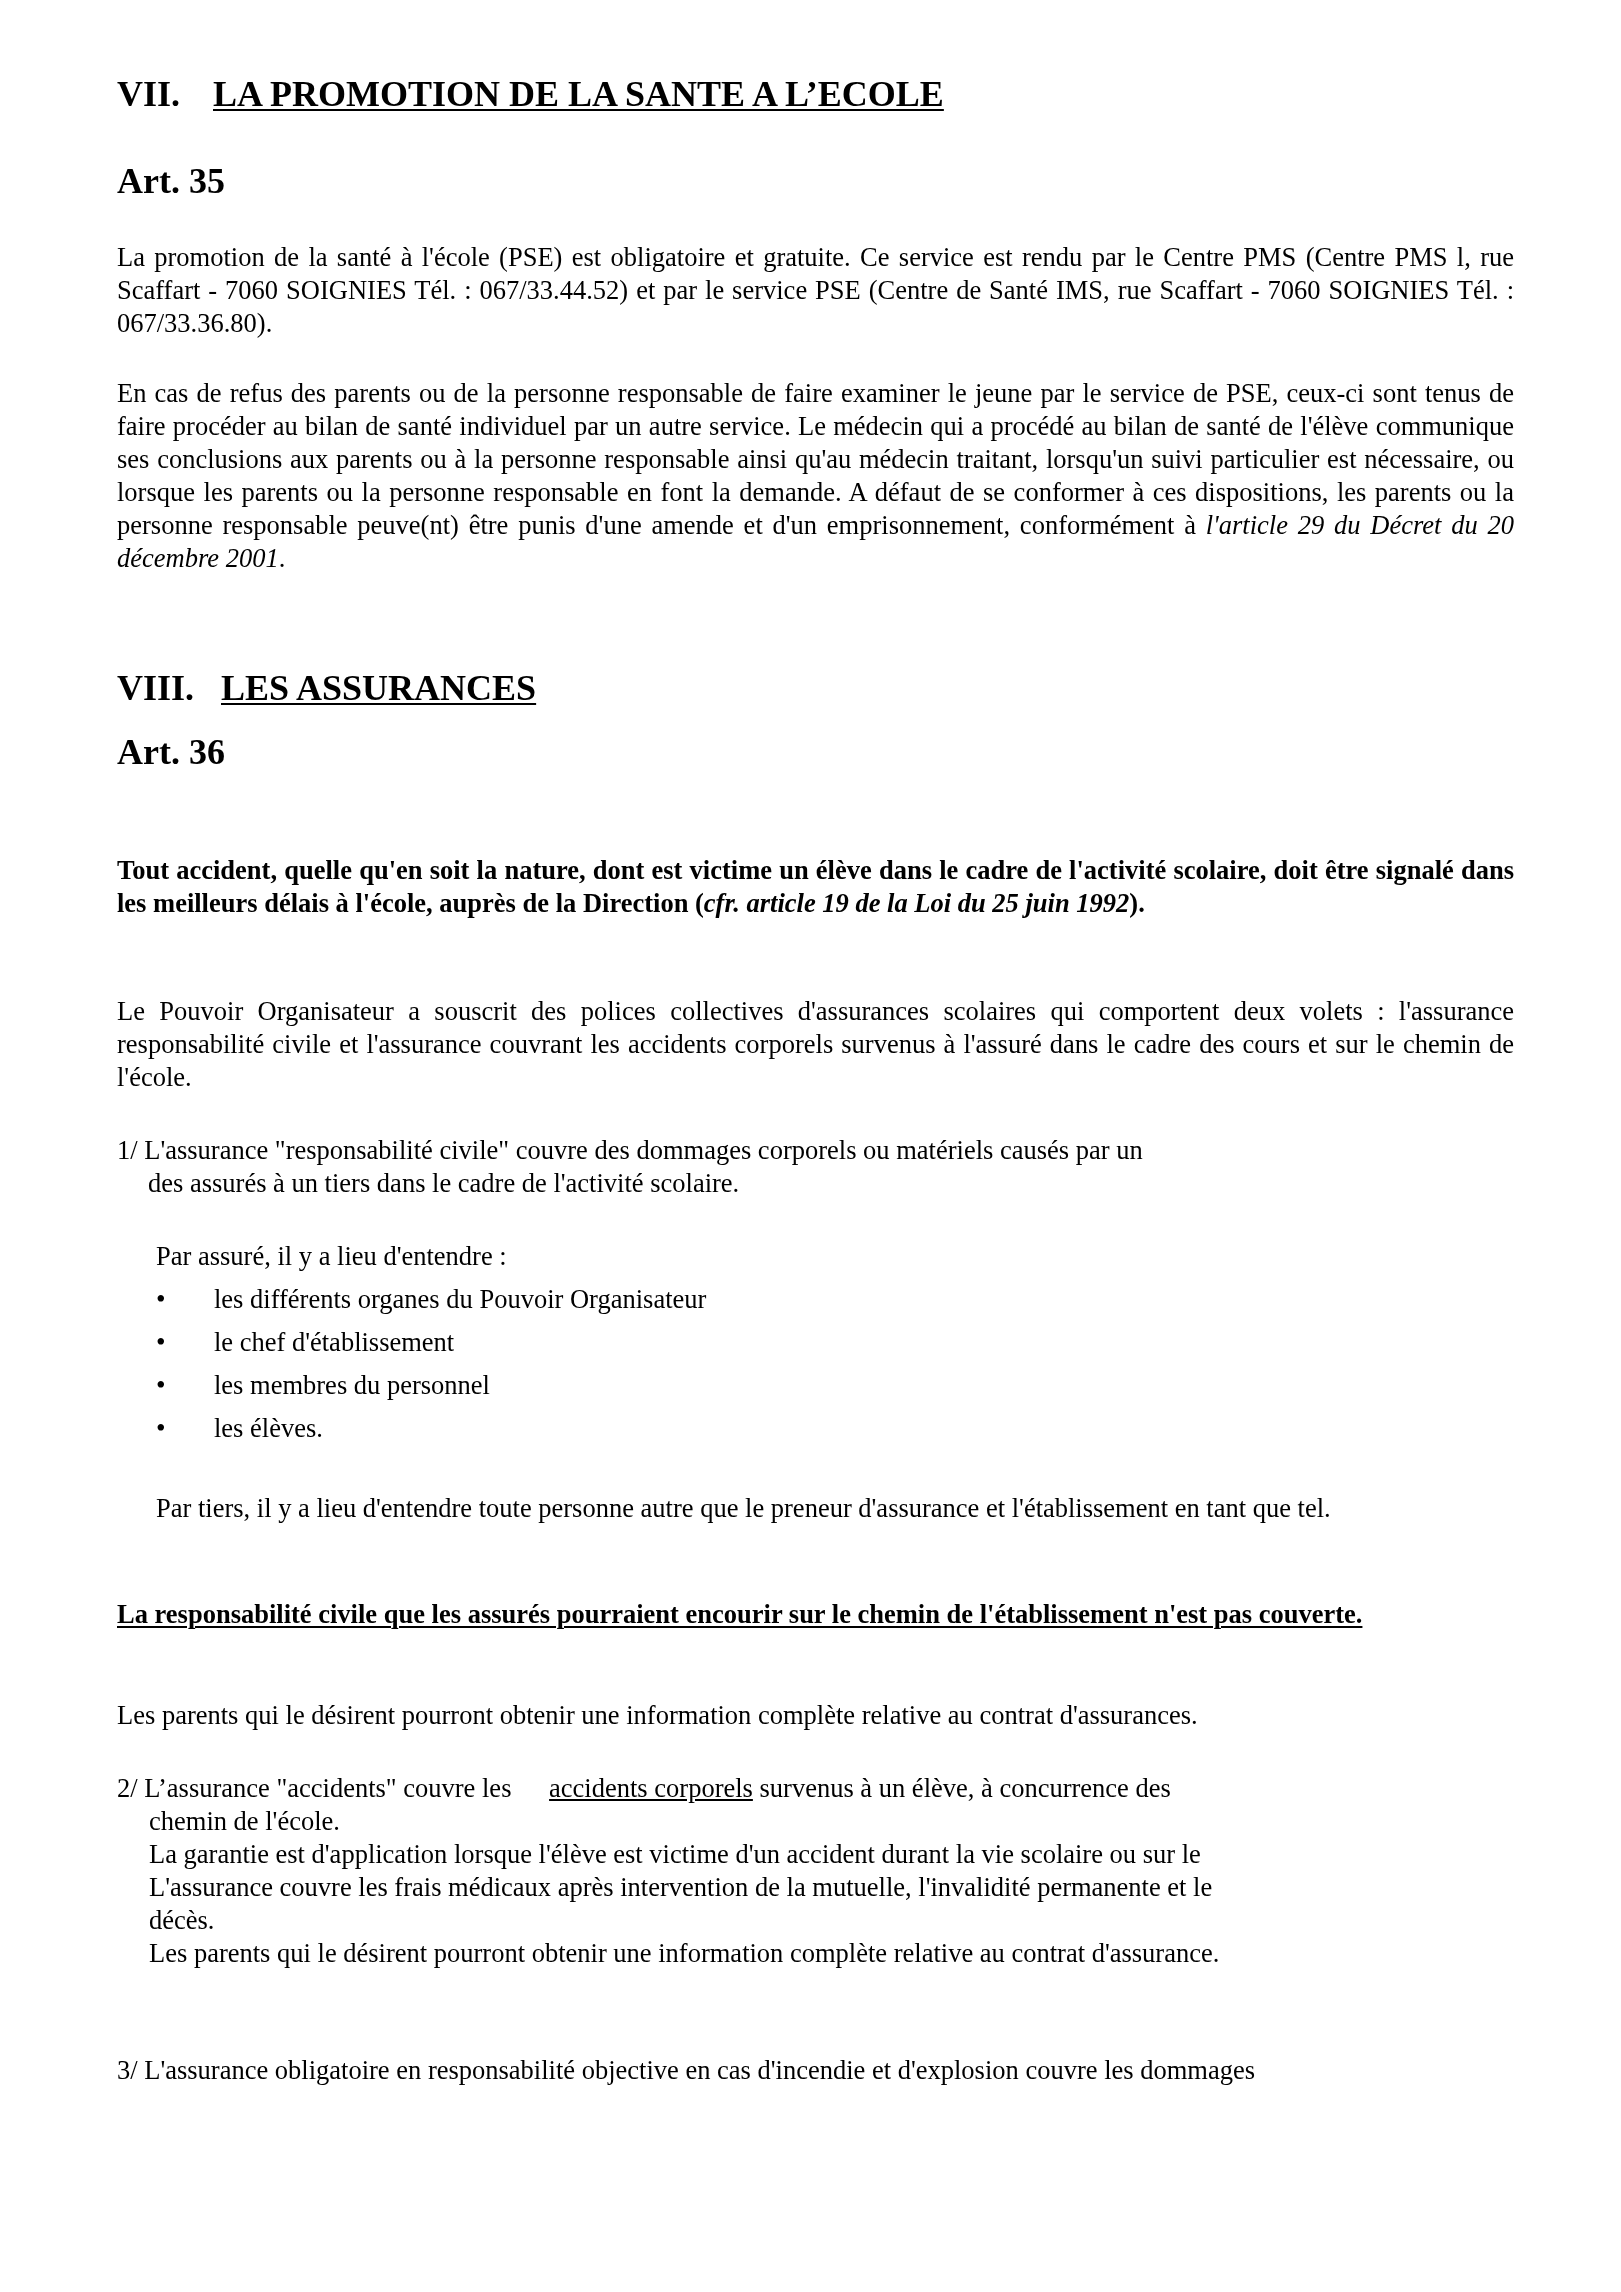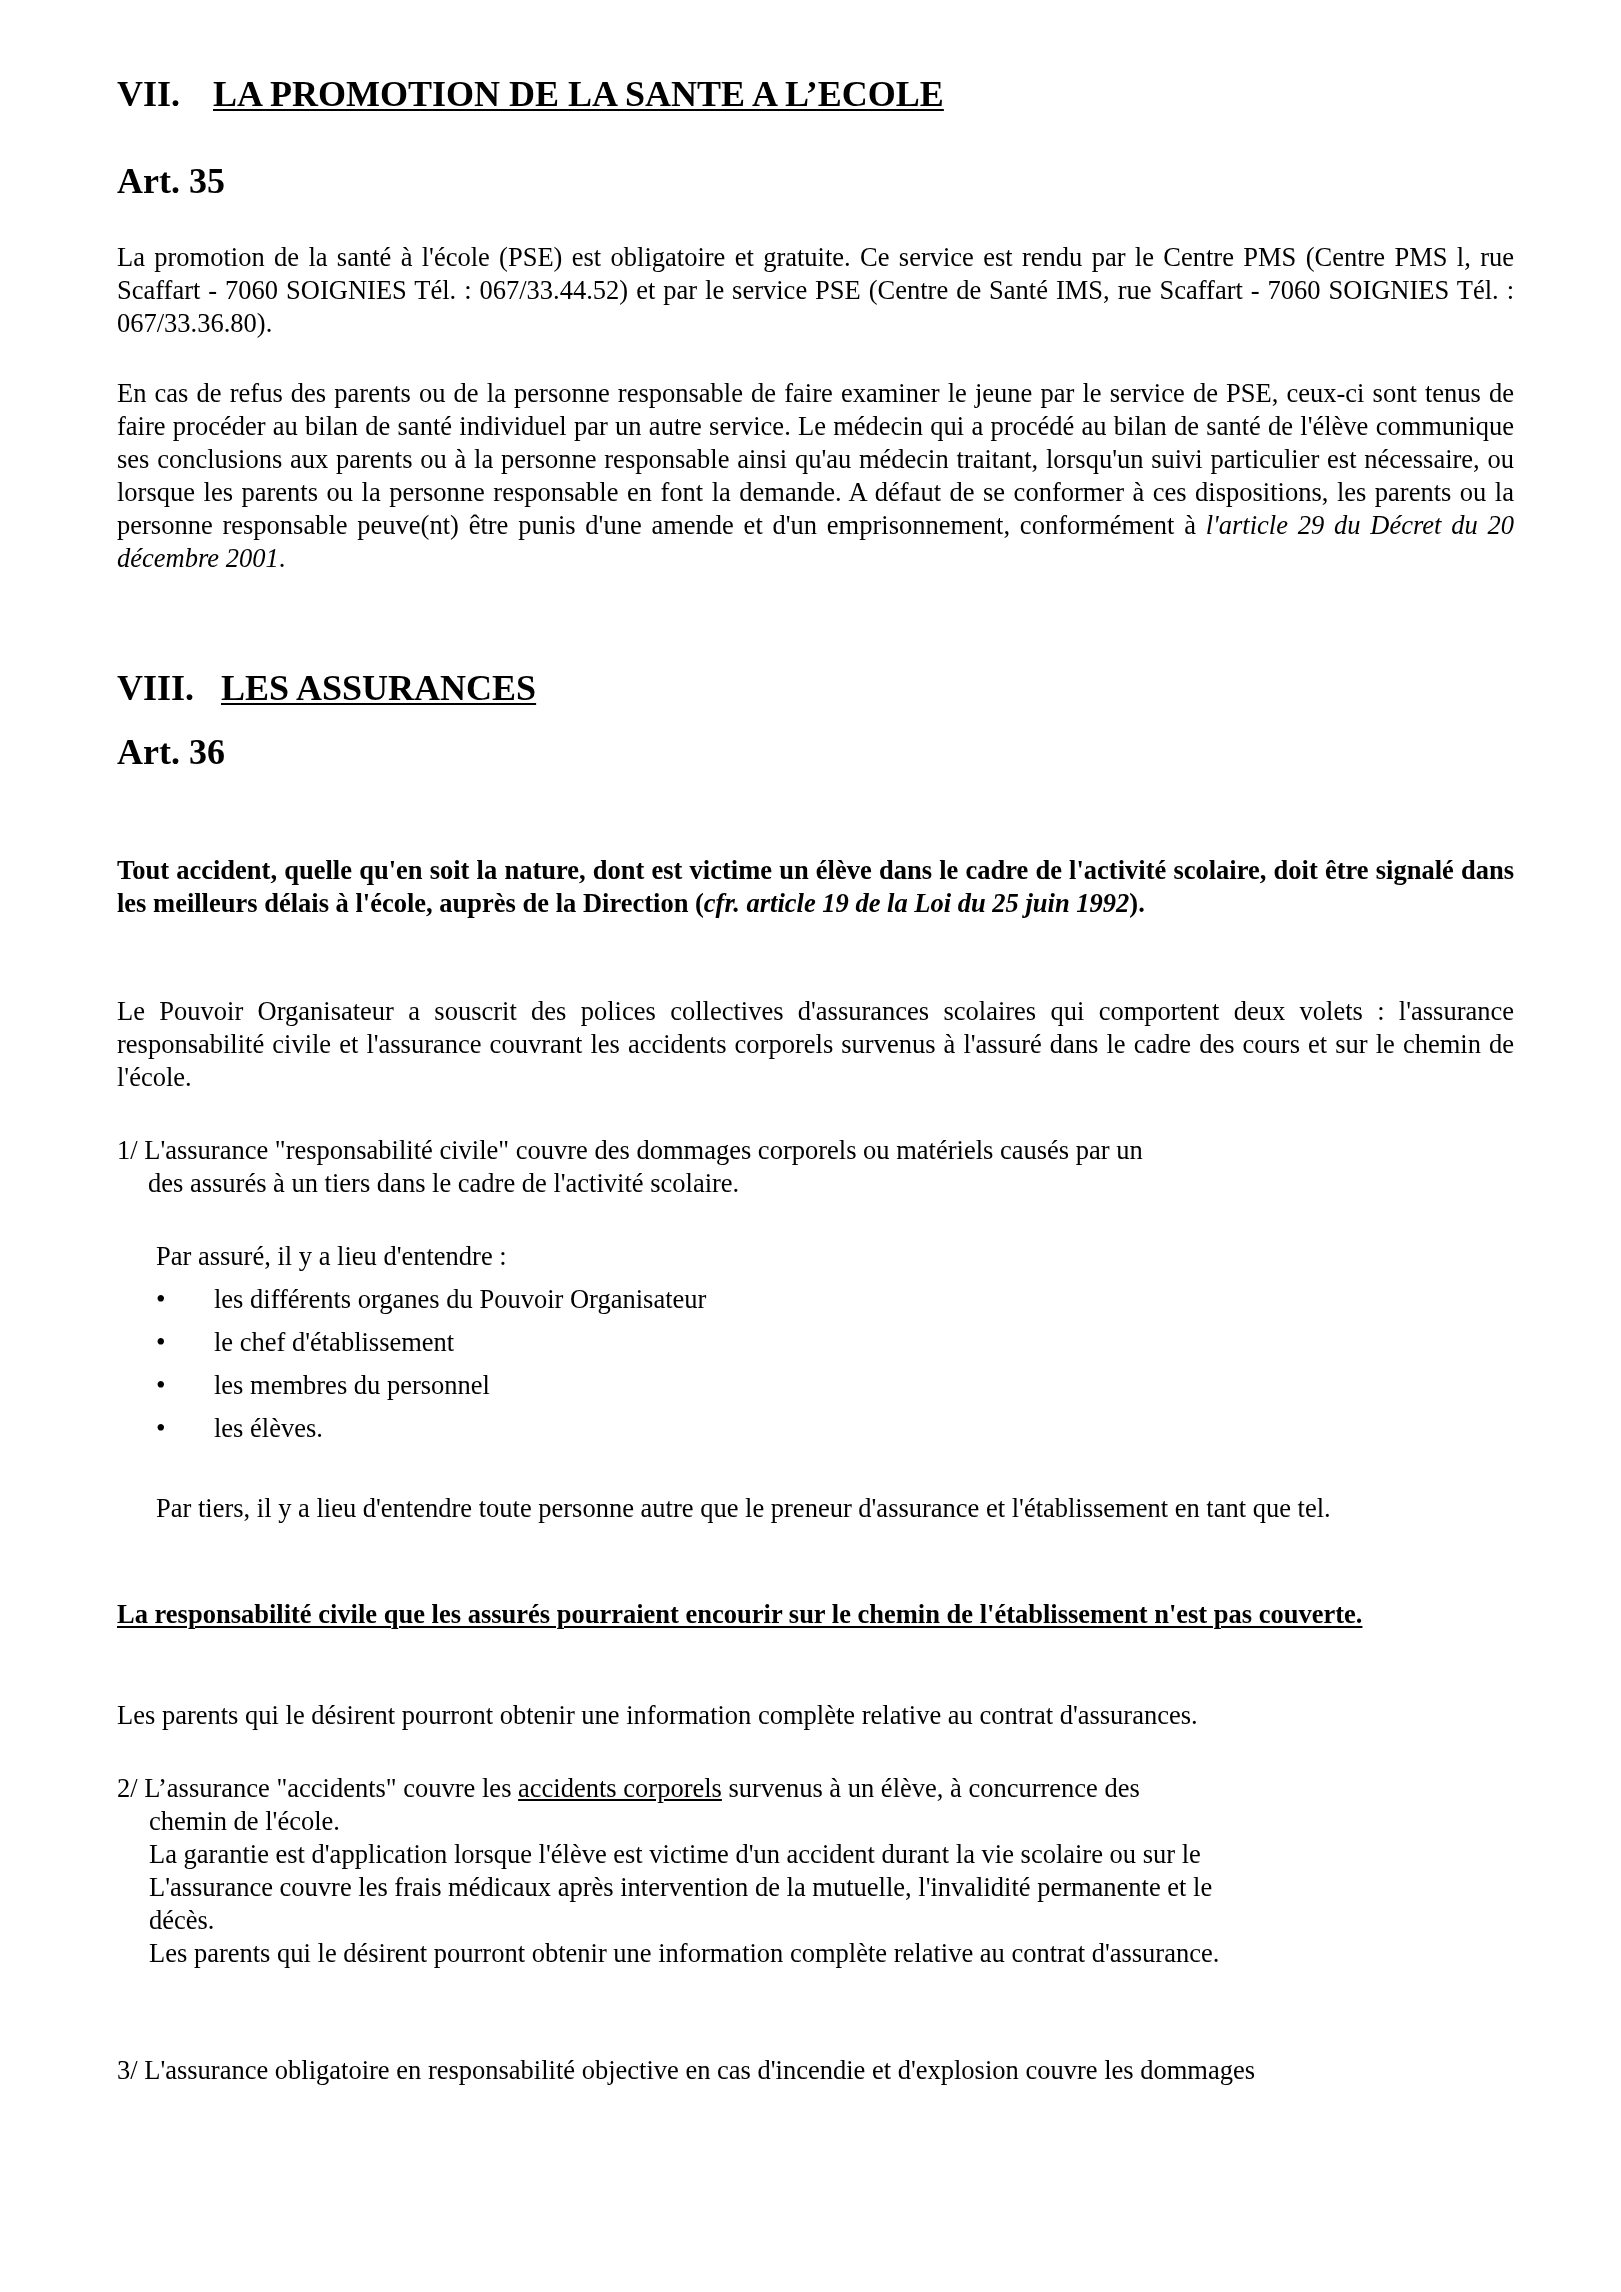--- a/index.html
+++ b/index.html
@@ -4,21 +4,21 @@
 <style>
   html, body { margin: 0; padding: 0; background: #ffffff; }
   body { width: 1621px; height: 2293px; position: relative; overflow: hidden;
          font-family: "Liberation Serif", serif; color: #000; font-size: 26.5px; line-height: 33px; }
   .blk { position: absolute; left: 117px; width: 1397px; }
   .just { text-align: justify; text-align-last: left; }
   .h { font-weight: bold; font-size: 36px; }
   .h .num { display: inline-block; }
   .h .title { text-decoration: underline; text-decoration-thickness: 2px; text-underline-offset: 2.9px; }
   .bold { font-weight: bold; }
-  .u { text-decoration: underline; }
+  .u { text-decoration: underline; margin-left: 31px; }
   .ubold { font-weight: bold; text-decoration: underline; text-decoration-thickness: 2px; text-underline-offset: 2.9px; }
   .line { display: block; white-space: nowrap; }
   .bullets { position: absolute; left: 156px; }
   .bullet-row { display: flex; height: 43px; align-items: center; }
   .bullet-dot { width: 58px; font-size: 27.4px; line-height: 43px; }
 </style>
 </head>
 <body>
 
 <div class="blk h" style="top:78px;">

